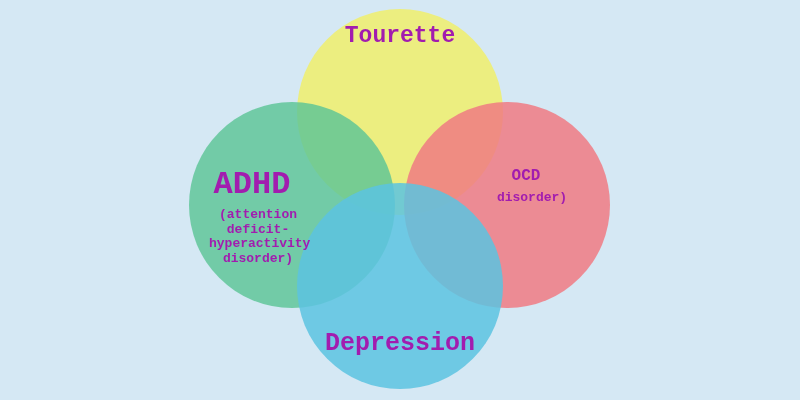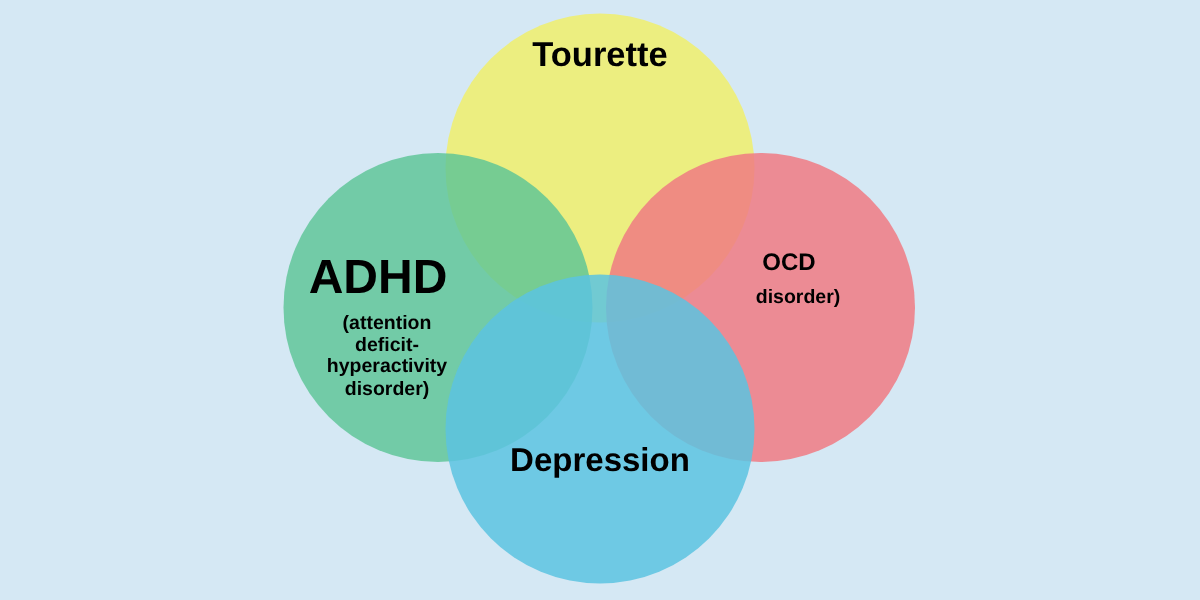--- a/index.html
+++ b/index.html
@@ -6,32 +6,33 @@
   body {
     width: 800px; height: 400px; overflow: hidden;
     background: #d5e8f4;
     font-family: "Liberation Sans", sans-serif;
     position: relative;
   }
   #venn { position: absolute; left: 0; top: 0; }
   .label {
     position: absolute;
     text-align: center;
-    color: #000000;
+    color: #a21caf;
     font-weight: bold;
     line-height: 1.05;
+    font-family: Liberation Mono, monospace;
   }
   .title { display: block; }
   .sub { display: block; font-size: 13px; line-height: 1.15; margin-top: 6px; margin-left: 12px; }
   #lbl-tourette { left: 330px; top: 24px; width: 140px; font-size: 23px; }
   #lbl-adhd { left: 197px; top: 168px; width: 110px; }
   #lbl-adhd .title { font-size: 32px; }
   #lbl-ocd { left: 476px; top: 168px; width: 100px; }
   #lbl-ocd .title { font-size: 16px; }
-  #lbl-depression { left: 300px; top: 295px; width: 200px; font-size: 22px; }
+  #lbl-depression { left: 300px; top: 331px; width: 200px; font-size: 25px; }
 </style>
 </head>
 <body>
 
 <svg id="venn" width="800" height="400" viewBox="0 0 800 400">
   <circle cx="400" cy="112" r="103" fill="#ecee80" fill-opacity="1"></circle>
   <circle cx="292" cy="205" r="103" fill="#5cc496" fill-opacity="0.82"></circle>
   <circle cx="507" cy="205" r="103" fill="#f07a82" fill-opacity="0.85"></circle>
   <circle cx="400" cy="286" r="103" fill="#5cc3e0" fill-opacity="0.85"></circle>
 </svg>

